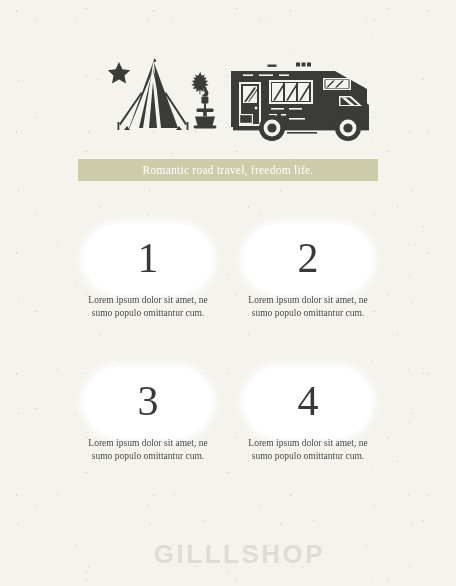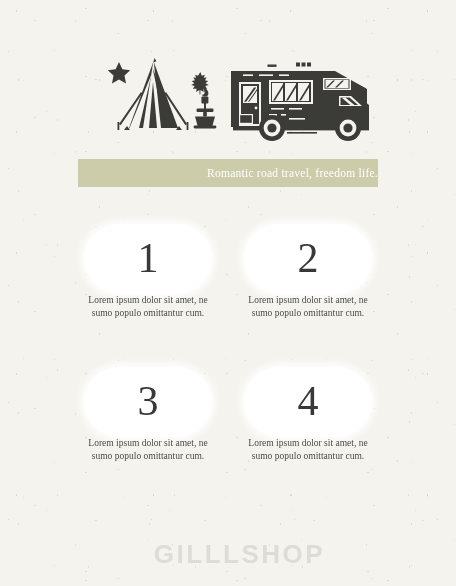--- a/index.html
+++ b/index.html
@@ -56,25 +56,25 @@
     justify-content: center;
   }
   .hero svg { display: block; }
 
   
   .banner {
     position: absolute;
     left: 78px;
     top: 159px;
     width: 300px;
-    height: 28px;
+    height: 22px;
     background: #ccccaa;
     display: flex;
     align-items: center;
-    justify-content: flex-end;
+    justify-content: center;
   }
   .banner-text {
     color: #ffffff;
     font-family: "Liberation Serif", serif;
     font-size: 11.5px;
     letter-spacing: .25px;
     white-space: nowrap;
   }
 
   

